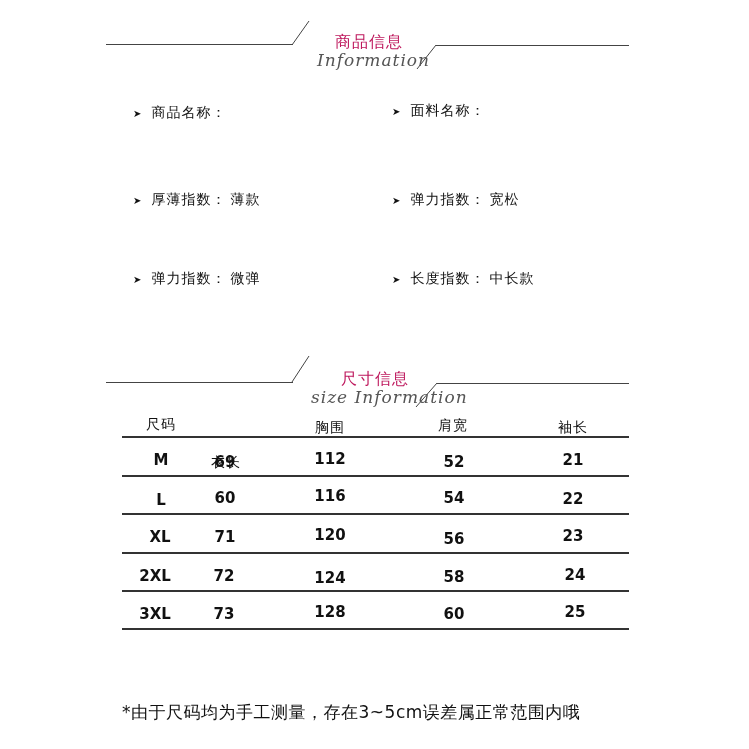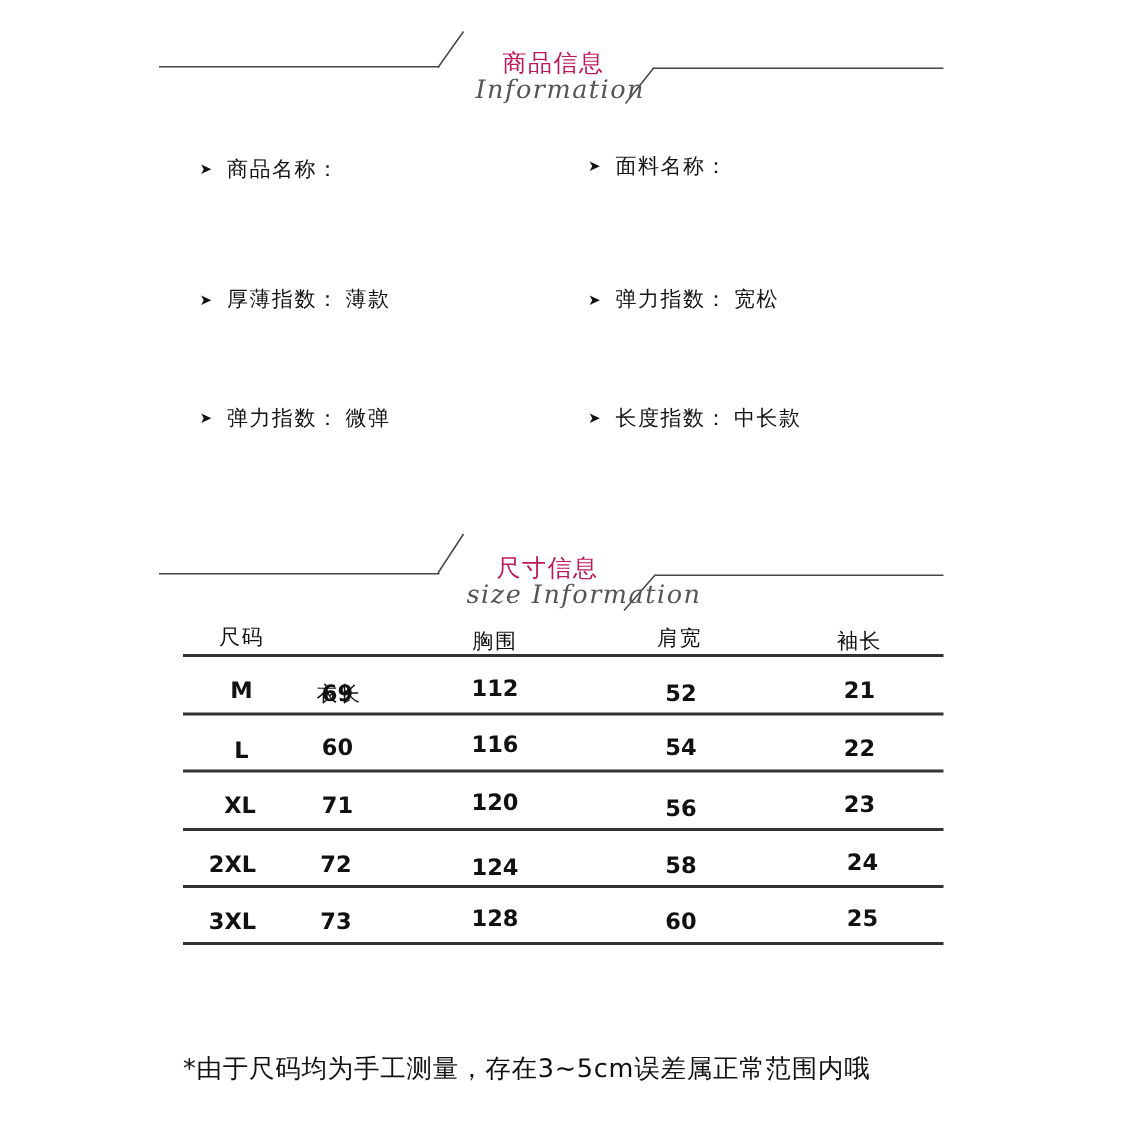--- a/index.html
+++ b/index.html
@@ -71,21 +71,21 @@
 
 <div>
   <div class="hline" style="left:106px; top:382px; width:187px;"></div>
   <svg class="abs" style="left:290px; top:353px;" width="22" height="32">
     <line x1="2" y1="29" x2="19" y2="3" stroke="#444" stroke-width="1"></line>
   </svg>
   <div class="hline" style="left:437px; top:383px; width:192px;"></div>
   <svg class="abs" style="left:413px; top:380px;" width="28" height="30">
     <line x1="3" y1="27" x2="24" y2="3" stroke="#444" stroke-width="1"></line>
   </svg>
-  <div class="title" style="left:331px; top:369px;">尺寸信息</div>
+  <div class="title" style="left:341px; top:369px;">尺寸信息</div>
   <div class="script" style="left:283px; top:387px;margin-left:28px;">size Information</div>
 </div>
 
 <div>
   <div>
     <span class="th" style="left:161px; top:416px;">尺码</span>
     <span class="th" style="left:226px; top:417px;margin-top:37px;">衣长</span>
     <span class="th" style="left:330px; top:419px;">胸围</span>
     <span class="th" style="left:453px; top:417px;">肩宽</span>
     <span class="th" style="left:573px; top:419px;">袖长</span>

